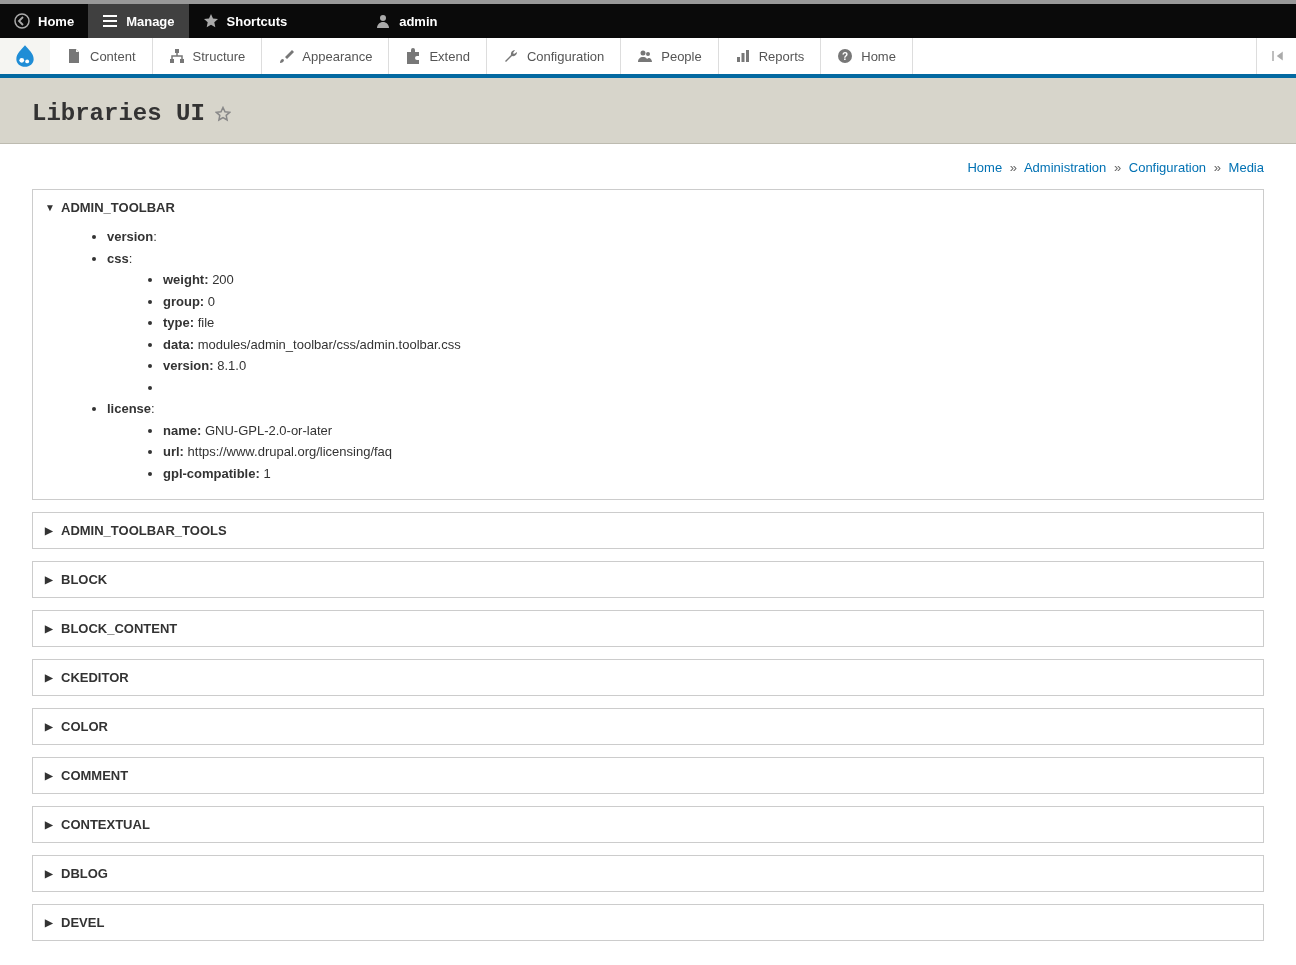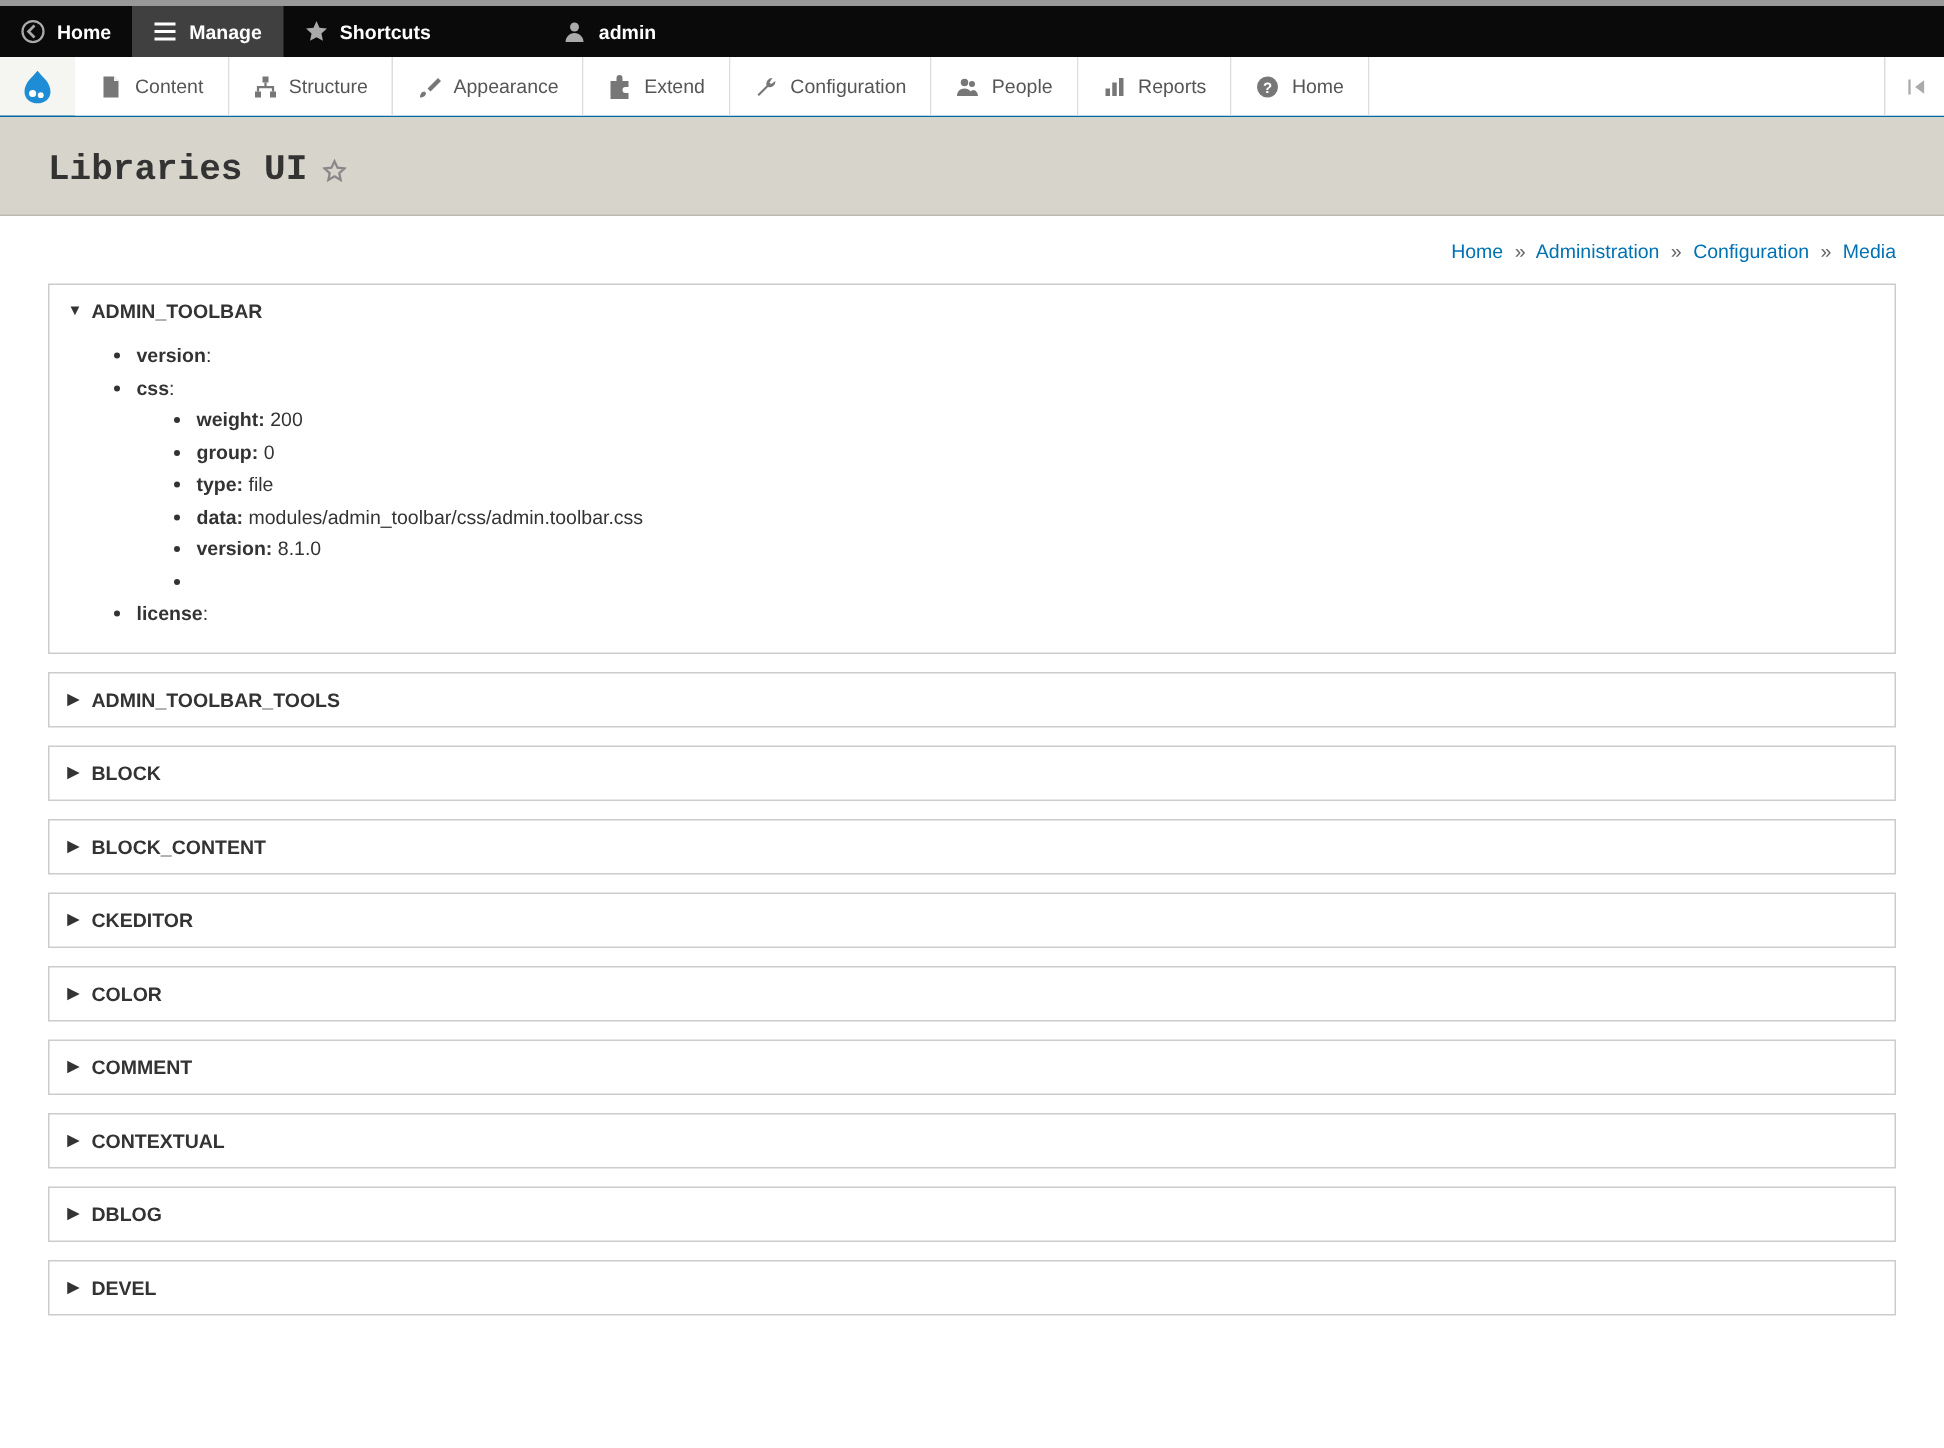--- a/index.html
+++ b/index.html
@@ -2,40 +2,40 @@
 <html><head>
 <meta charset="utf-8">
 <style>
 * { margin: 0; padding: 0; box-sizing: border-box; }
 body { font-family: "Lucida Grande", "Lucida Sans Unicode", Verdana, sans-serif; font-size: 13px; color: #333; background: #fff; }
 .topbar { background: #0a0a0a; height: 38px; display: flex; align-items: stretch; border-top: 4px solid #999; }
 .topbar-item { display: flex; align-items: center; padding: 0 14px; color: #fff; font-size: 13px; font-weight: bold; gap: 8px; cursor: pointer; }
 .topbar-item.active { background: #404040; }
 .topbar-item.admin { margin-left: 60px; }
 .topbar .icon { display: inline-flex; width: 16px; height: 16px; }
-.adminbar { background: #f5f5f2; height: 40px; display: flex; align-items: stretch; border-bottom: 1px solid #0369a1; box-shadow: 0 1px 3px rgba(0,0,0,0.1); }
+.adminbar { background: #f5f5f2; height: 40px; display: flex; align-items: stretch; border-bottom: 4px solid #0369a1; box-shadow: 0 1px 3px rgba(0,0,0,0.1); }
 .drupal-logo { width: 50px; display: flex; align-items: center; justify-content: center; }
 .adminbar-item { display: flex; align-items: center; padding: 0 16px; gap: 8px; color: #555; font-size: 13px; cursor: pointer; border-right: 1px solid #ddd; background: #fff; }
 .adminbar-item .icon-svg { width: 16px; height: 16px; fill: #777; }
 .adminbar-fill { flex: 1; background: #fff; }
 .adminbar-collapse { width: 40px; display: flex; align-items: center; justify-content: center; background: #fff; border-left: 1px solid #ddd; cursor: pointer; }
 .header-region { background: #d7d5cb; padding: 22px 32px 16px; border-bottom: 1px solid #bdbbb0; }
 .page-title { font-family: Liberation Mono, monospace; font-size: 24px; font-weight: bold; color: #333; display: flex; align-items: center; gap: 10px; }
 .star-outline { width: 16px; height: 16px; stroke: #888; fill: none; stroke-width: 1.5; }
 .breadcrumbs { padding: 16px 32px 14px; font-size: 13px; text-align: right; }
 .breadcrumbs a { color: #0071b3; text-decoration: none; }
 .breadcrumbs .sep { color: #666; margin: 0 4px; }
 .content { padding: 0 32px 20px; }
 .details { border: 1px solid #ccc; margin-bottom: 12px; }
 .details-summary { padding: 10px 12px; font-size: 13px; font-weight: bold; color: #333; cursor: pointer; display: flex; align-items: center; gap: 6px; }
 .details-summary .marker { font-size: 10px; display: inline-block; width: 10px; }
 .details-body { padding: 0 18px 14px 18px; }
 .lib-name { font-weight: bold; margin: 6px 0 4px 0; }
 ul.props { list-style: disc; margin-left: 40px; }
-ul.props li { margin: 2px 0; line-height: 1.5; }
+ul.props li { margin: 2px 16px; line-height: 1.5; }
 ul.props li .k { font-weight: bold; }
 ul.nested { list-style: disc; margin-left: 40px; }
 </style>
 </head>
 <body>
 
 <div class="topbar">
   <div class="topbar-item">
     <span class="icon">
       <svg viewBox="0 0 16 16" width="16" height="16">
@@ -178,20 +178,25 @@
           <ul class="nested">
             <li><span class="k">weight:</span> <span>200</span></li>
             <li><span class="k">group:</span> <span>0</span></li>
             <li><span class="k">type:</span> <span>file</span></li>
             <li><span class="k">data:</span> <span>modules/admin_toolbar/css/admin.toolbar.css</span></li>
             <li><span class="k">version:</span> <span>8.1.0</span></li>
             <li></li>
           </ul>
         </li>
         <li><span class="k">license</span>:
+          <ul class="nested">
+            <li><span class="k">name:</span> <span>GNU-GPL-2.0-or-later</span></li>
+            <li><span class="k">url:</span> <span>https://www.drupal.org/licensing/faq</span></li>
+            <li><span class="k">gpl-compatible:</span> <span>1</span></li>
+          </ul>
         </li>
       </ul>
     </div>
   </div>
 
   <div class="details">
     <div class="details-summary">
       <span class="marker">▶</span>
       <span>ADMIN_TOOLBAR_TOOLS</span>
     </div>

